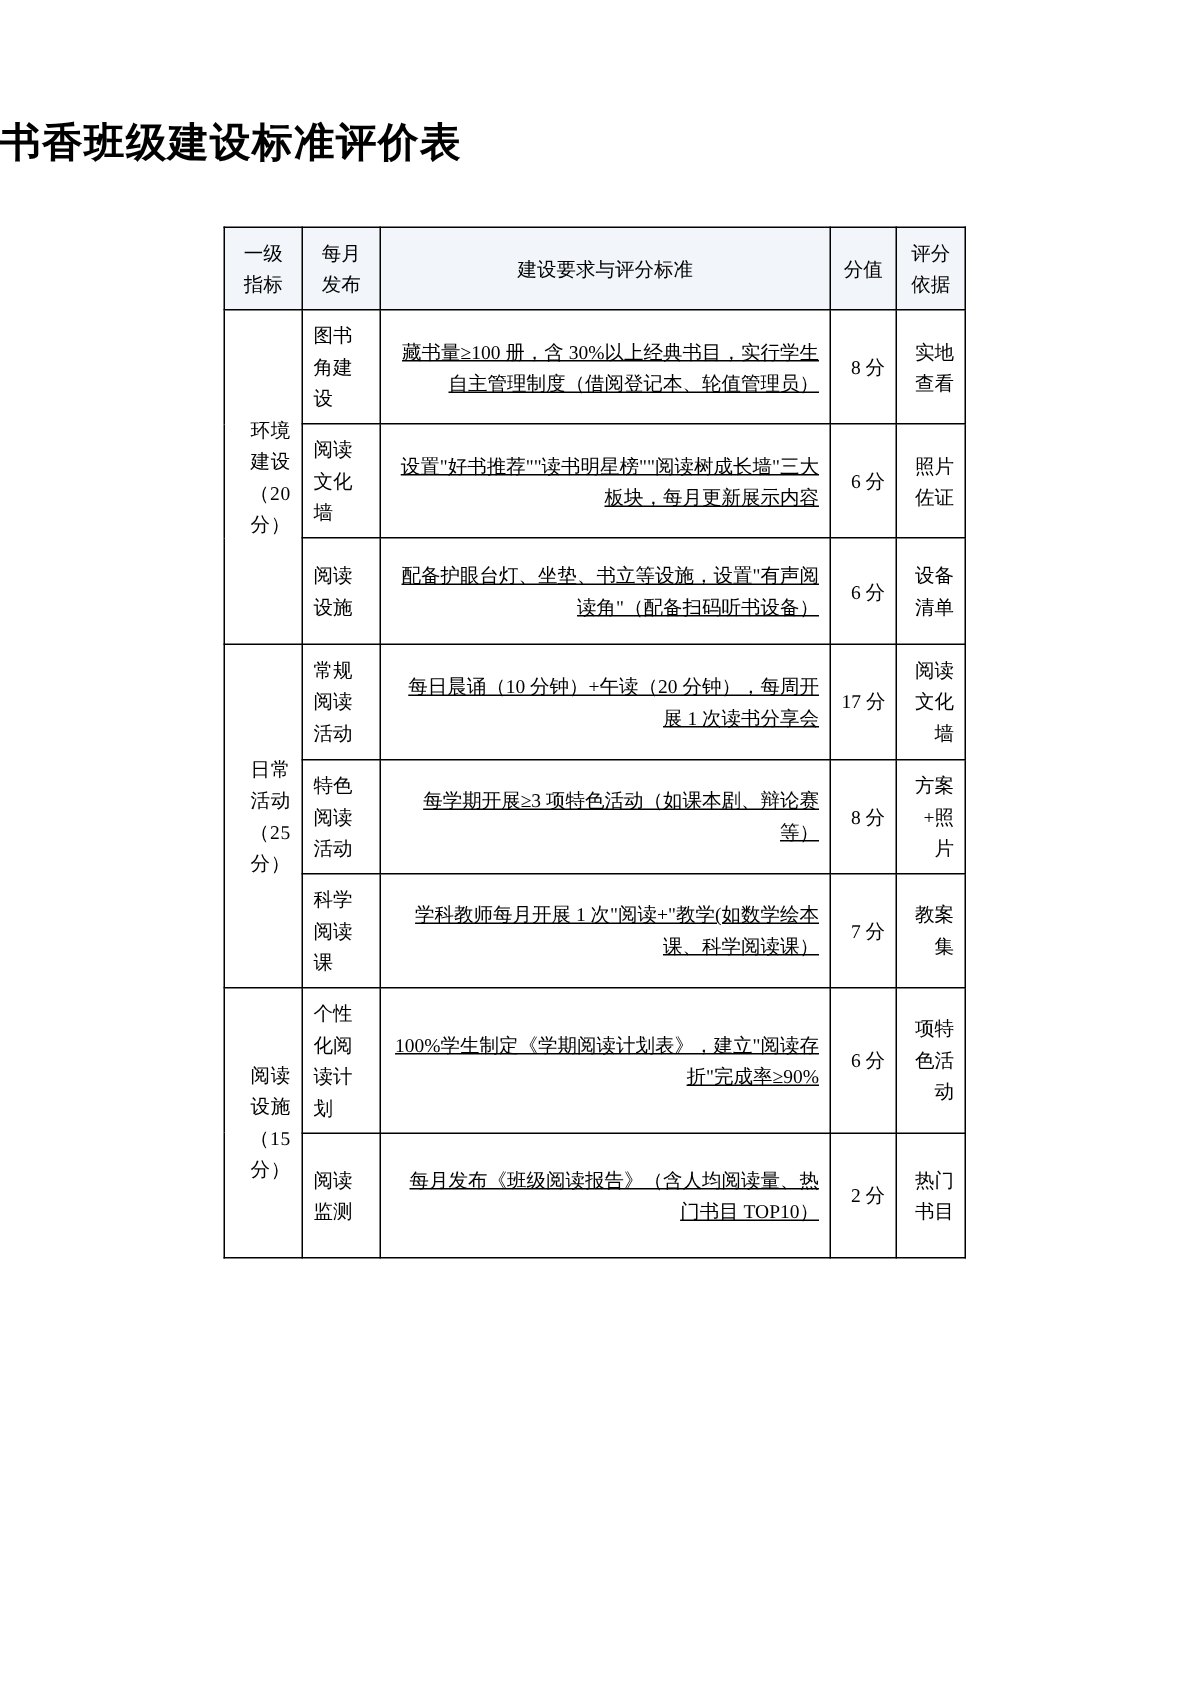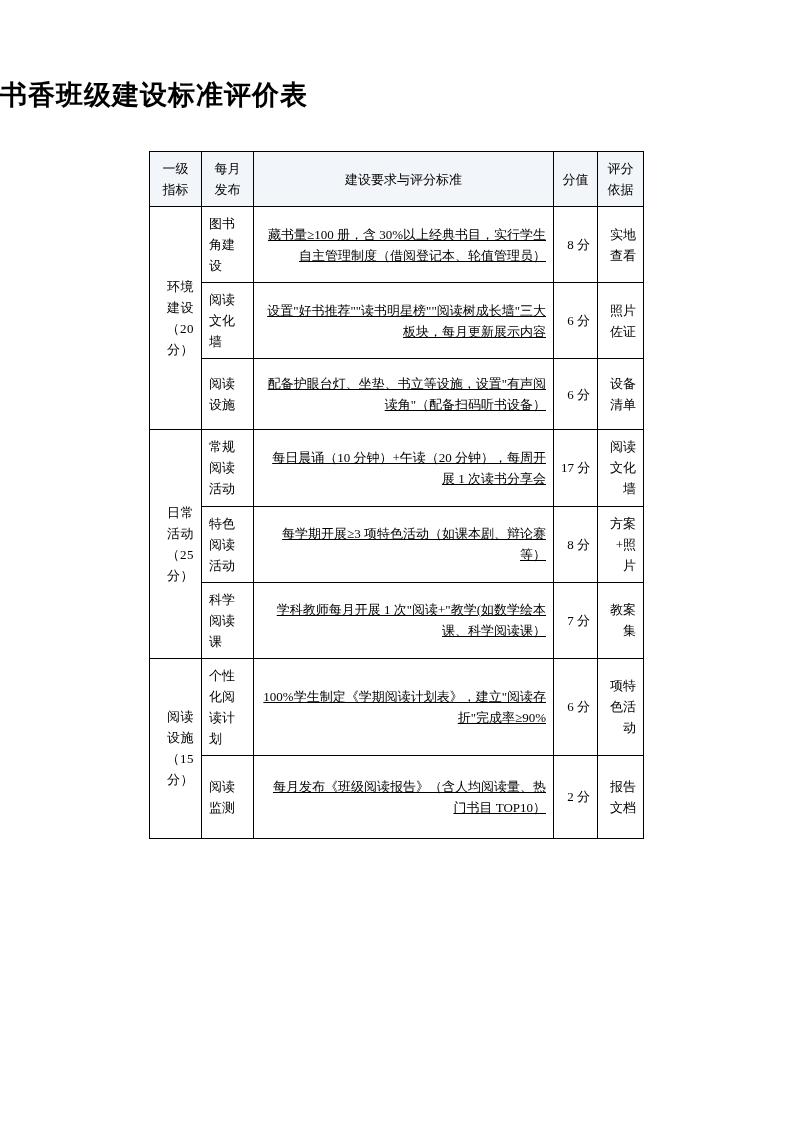--- a/index.html
+++ b/index.html
@@ -157,19 +157,19 @@
         <td class="l1-cell" rowspan="2">阅读设施（15分）</td>
         <td class="l2-cell">个性化阅读计划</td>
         <td class="req-cell">100%学生制定《学期阅读计划表》，建立"阅读存折"完成率≥90%</td>
         <td class="score-cell">6 分</td>
         <td class="basis-cell">项特色活动</td>
       </tr>
       <tr class="row-xtall">
         <td class="l2-cell">阅读  监测</td>
         <td class="req-cell">每月发布《班级阅读报告》（含人均阅读量、热门书目 TOP10）</td>
         <td class="score-cell">2 分</td>
-        <td class="basis-cell">报告文档</td>
+        <td class="basis-cell">热门书目</td>
       </tr>
 
     </tbody>
   </table>
 
 </div>
 
 </body></html>

